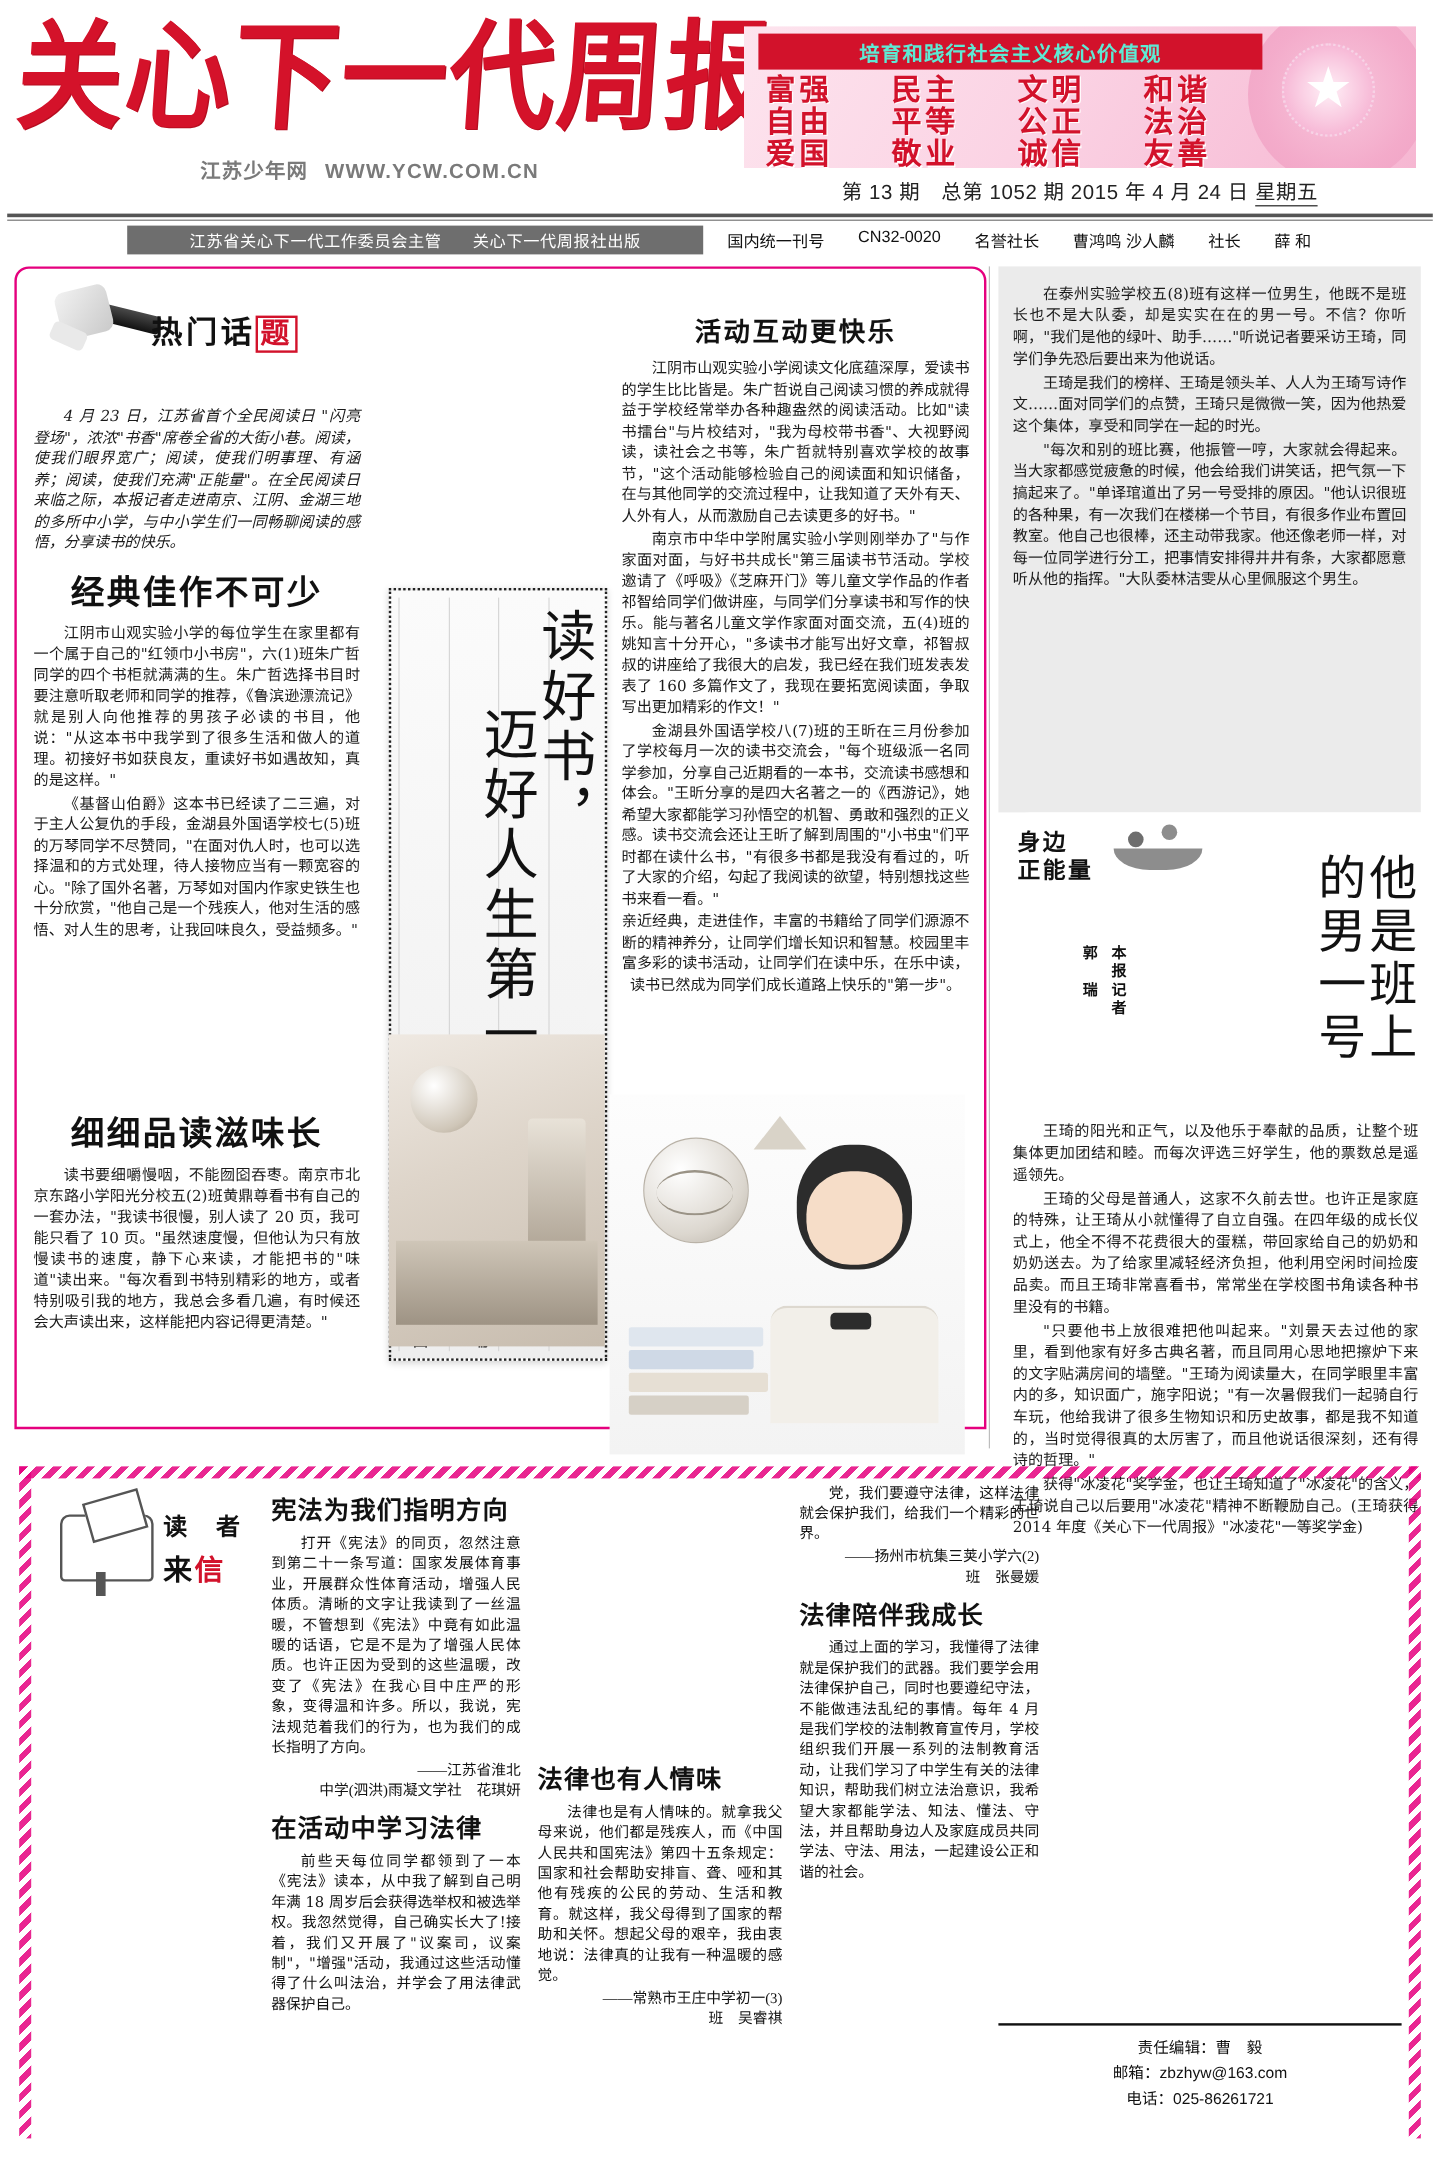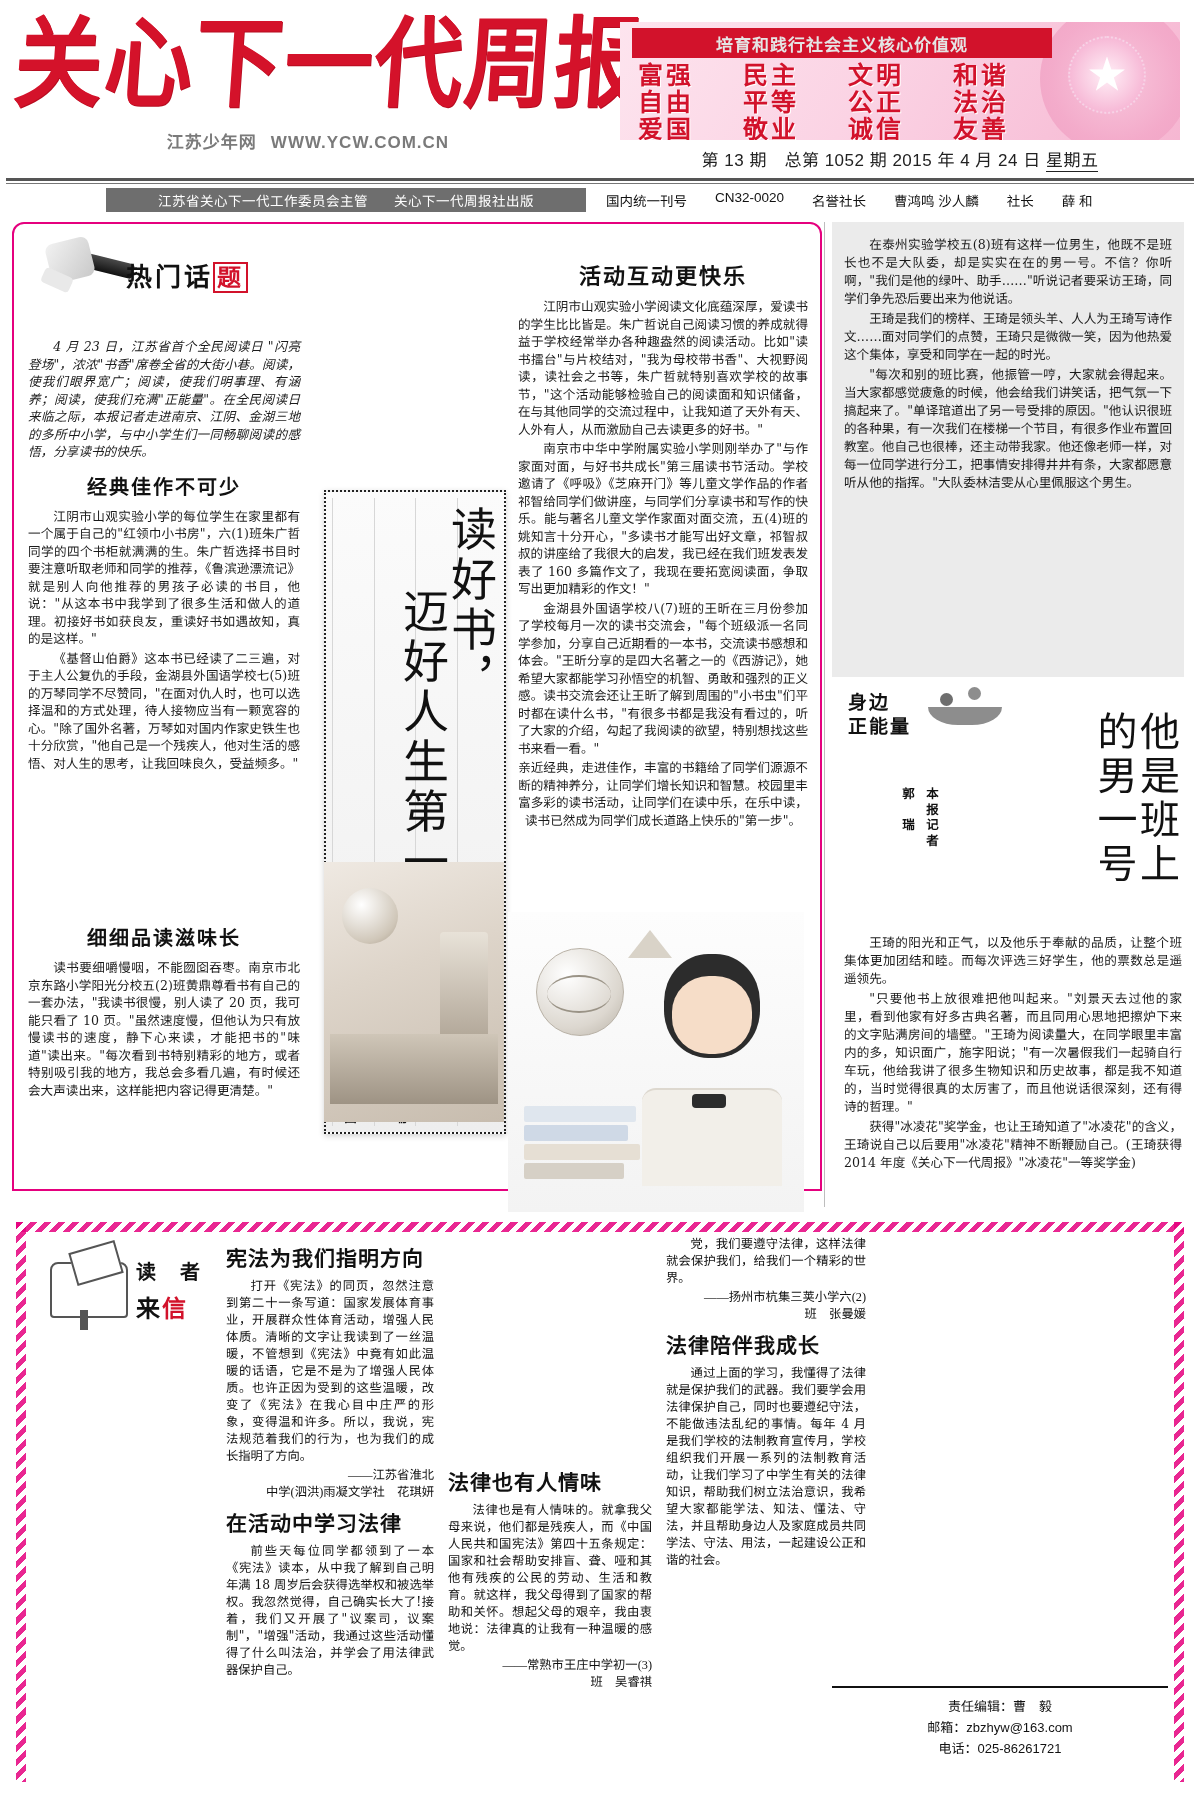--- a/index.html
+++ b/index.html
@@ -52,21 +52,21 @@
   }
   .values-star{
     position:absolute;right:34px;top:14px;width:74px;height:74px;border-radius:50%;
     background:radial-gradient(circle,#fff0f7 0%,#f7bad7 70%,#f0a3c7 100%);
     border:2px dotted #f7d3e6;
     display:flex;align-items:center;justify-content:center;
   }
   .values-star span{font-size:38px;color:#fff;line-height:1;}
   .values-banner{
     position:absolute;left:12px;top:6px;width:420px;height:30px;
-    background:#d2122b;color:#e5e5e5;
+    background:#d2122b;color:#5eead4;
     font-family:"Liberation Sans",sans-serif;
     font-weight:700;font-size:17px;letter-spacing:1px;
     display:flex;align-items:center;justify-content:center;
   }
   .values-grid{
     position:absolute;left:18px;top:40px;width:420px;
     display:grid;grid-template-columns:repeat(4,1fr);
     row-gap:1px;
   }
   .values-grid div{
@@ -110,21 +110,21 @@
   
   .ctext{
     font-size:12.6px;line-height:17.5px;text-align:justify;
     font-family:"DejaVu Serif",serif;color:#1a1a1a;
   }
   .ctext p{margin:0 0 2px 0;text-indent:2em;}
   .kai{font-family:"DejaVu Serif",serif;font-style:italic;}
 
   .sec-title{
     font-family:"Liberation Sans",sans-serif;
-    font-weight:700;font-size:20px;text-align:center;
+    font-weight:700;font-size:28px;text-align:center;
     letter-spacing:2px;margin:10px 0 8px 0;color:#111;
   }
 
   
   .hot-logo{position:absolute;left:28px;top:6px;width:250px;height:92px;}
   .mic{
     position:absolute;left:6px;top:8px;width:96px;height:56px;
   }
   .mic .stick{
     position:absolute;left:40px;top:22px;width:54px;height:15px;
@@ -511,20 +511,21 @@
         <div class="pz-title" style="font-size:40px;height:200px;top:34px;">他是班上的男一号</div>
         <div class="pz-byline" style="top:110px;left:66px;">
           <span>本报记者</span>
           <span>郭　瑞</span>
         </div>
       </div>
 
       <div style="position:absolute;left:12px;top:712px;width:338px;">
         <div class="ctext" style="font-size:12.6px;line-height:18px;">
           <p>王琦的阳光和正气，以及他乐于奉献的品质，让整个班集体更加团结和睦。而每次评选三好学生，他的票数总是遥遥领先。</p>
+          <p>王琦的父母是普通人，这家不久前去世。也许正是家庭的特殊，让王琦从小就懂得了自立自强。在四年级的成长仪式上，他全不得不花费很大的蛋糕，带回家给自己的奶奶和奶奶送去。为了给家里减轻经济负担，他利用空闲时间捡废品卖。而且王琦非常喜看书，常常坐在学校图书角读各种书里没有的书籍。</p>
           <p>"只要他书上放很难把他叫起来。"刘景天去过他的家里，看到他家有好多古典名著，而且同用心思地把擦炉下来的文字贴满房间的墙壁。"王琦为阅读量大，在同学眼里丰富内的多，知识面广，施字阳说；"有一次暑假我们一起骑自行车玩，他给我讲了很多生物知识和历史故事，都是我不知道的，当时觉得很真的太厉害了，而且他说话很深刻，还有得诗的哲理。"</p>
           <p>获得"冰凌花"奖学金，也让王琦知道了"冰凌花"的含义，王琦说自己以后要用"冰凌花"精神不断鞭励自己。(王琦获得 2014 年度《关心下一代周报》"冰凌花"一等奖学金)</p>
         </div>
       </div>
     </div>
 
     <div class="divider-v" style="left:818px;top:0;height:985px;"></div>
   </div>
 
   <div class="letters">

